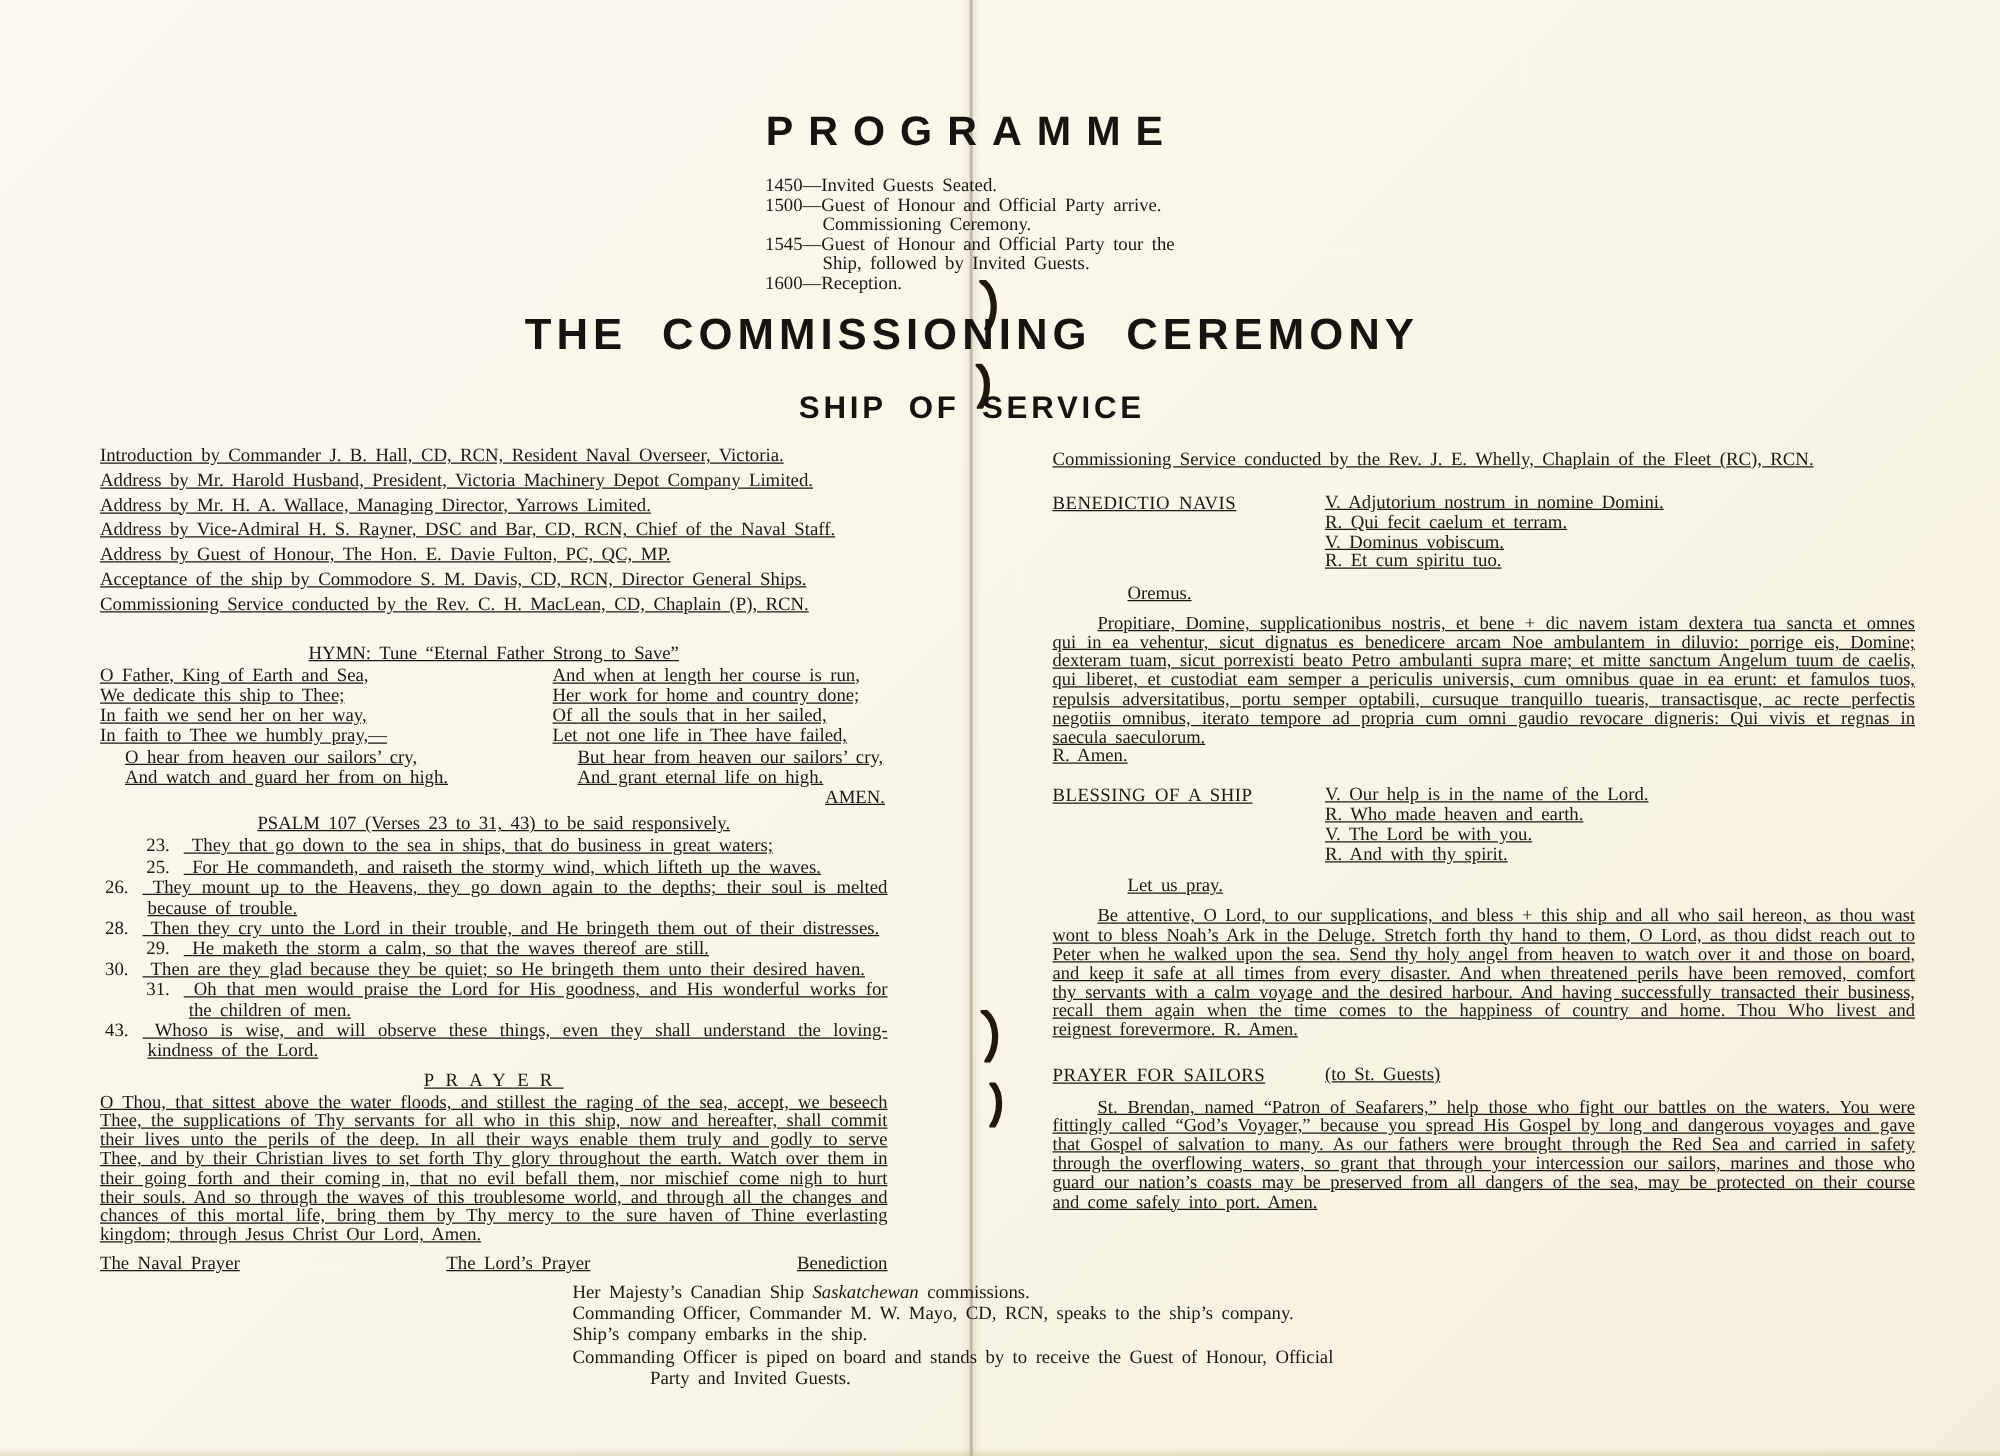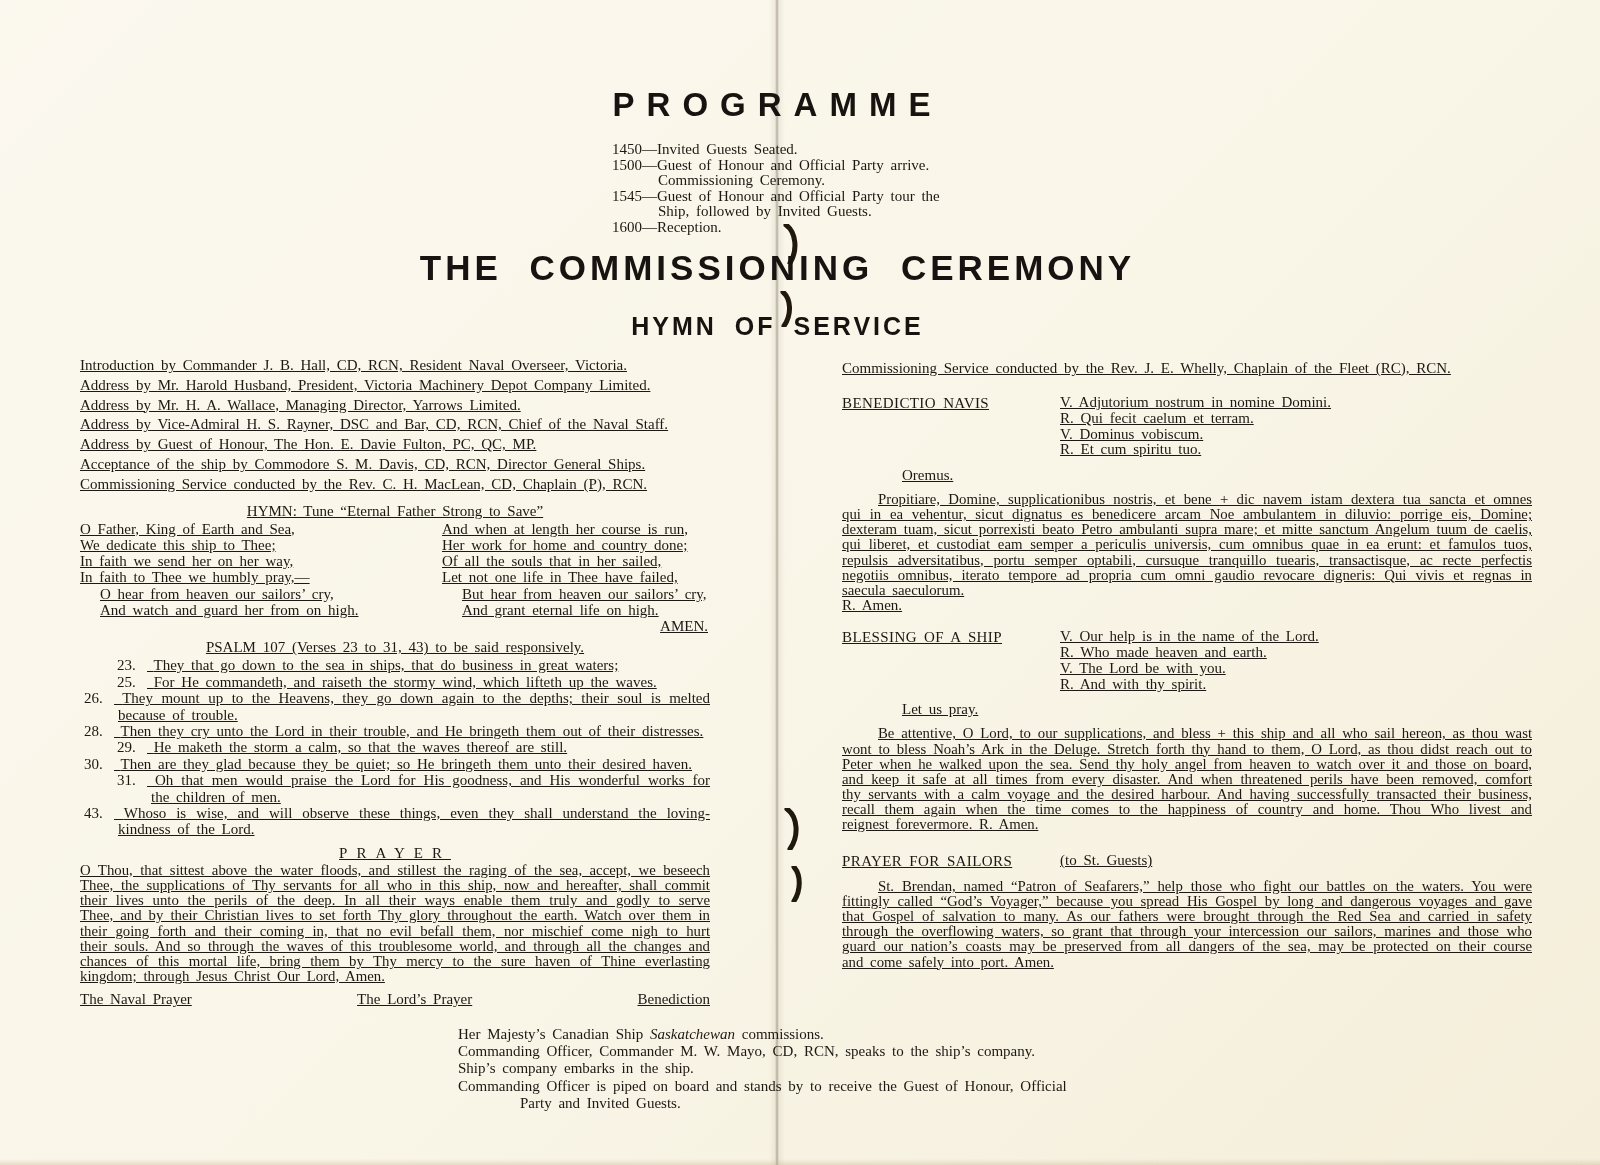--- a/index.html
+++ b/index.html
@@ -27,21 +27,21 @@
         font-size:25px;letter-spacing:3px;word-spacing:8px;color:#171310;}
   
   .schedule{position:absolute;left:612px;top:142px;width:400px;
         font-size:15px;line-height:15.6px;word-spacing:3px;}
   .schedule .cont{padding-left:46px;}
   
   .col{position:absolute;font-size:15px;word-spacing:3px;text-decoration:underline;}
   .col-left{left:80px;top:356px;width:630px;}
   .col-right{left:842px;top:360px;width:690px;}
   .intro-line{line-height:19.8px;}
-  .hymn-head{text-align:center;margin-top:8px;line-height:17px;}
+  .hymn-head{text-align:center;margin-top:20px;line-height:17px;}
   .hymn-cols{display:flex;margin-top:1px;line-height:16.3px;}
   .verse-1{flex:0 0 362px;}
   .verse-2{flex:1 1 auto;}
   .vind{padding-left:20px;}
   .amen{text-align:right;padding-right:2px;line-height:16px;}
   .psalm-head{text-align:center;margin-top:5px;line-height:17px;}
   .psalm{margin-top:1px;line-height:16.4px;}
   .pv{padding-left:38px;text-indent:-34px;text-align:justify;}
   .pv .num{display:inline-block;width:30px;text-indent:0;}
   .pv.ind{margin-left:33px;}
@@ -90,21 +90,21 @@
   <div class="schedule">
     <div>1450—Invited Guests Seated.</div>
     <div>1500—Guest of Honour and Official Party arrive.</div>
     <div class="cont">Commissioning Ceremony.</div>
     <div>1545—Guest of Honour and Official Party tour the</div>
     <div class="cont">Ship, followed by Invited Guests.</div>
     <div>1600—Reception.</div>
   </div>
 
   <div class="t-ceremony">THE COMMISSIONING CEREMONY</div>
-  <div class="t-order">HYMN OF SERVICE</div>
+  <div class="t-order">SHIP OF SERVICE</div>
 
   <div class="col col-left">
     <div class="intro-line">Introduction by Commander J. B. Hall, CD, RCN, Resident Naval Overseer, Victoria.</div>
     <div class="intro-line">Address by Mr. Harold Husband, President, Victoria Machinery Depot Company Limited.</div>
     <div class="intro-line">Address by Mr. H. A. Wallace, Managing Director, Yarrows Limited.</div>
     <div class="intro-line">Address by Vice-Admiral H. S. Rayner, DSC and Bar, CD, RCN, Chief of the Naval Staff.</div>
     <div class="intro-line">Address by Guest of Honour, The Hon. E. Davie Fulton, PC, QC, MP.</div>
     <div class="intro-line">Acceptance of the ship by Commodore S. M. Davis, CD, RCN, Director General Ships.</div>
     <div class="intro-line">Commissioning Service conducted by the Rev. C. H. MacLean, CD, Chaplain (P), RCN.</div>
 

